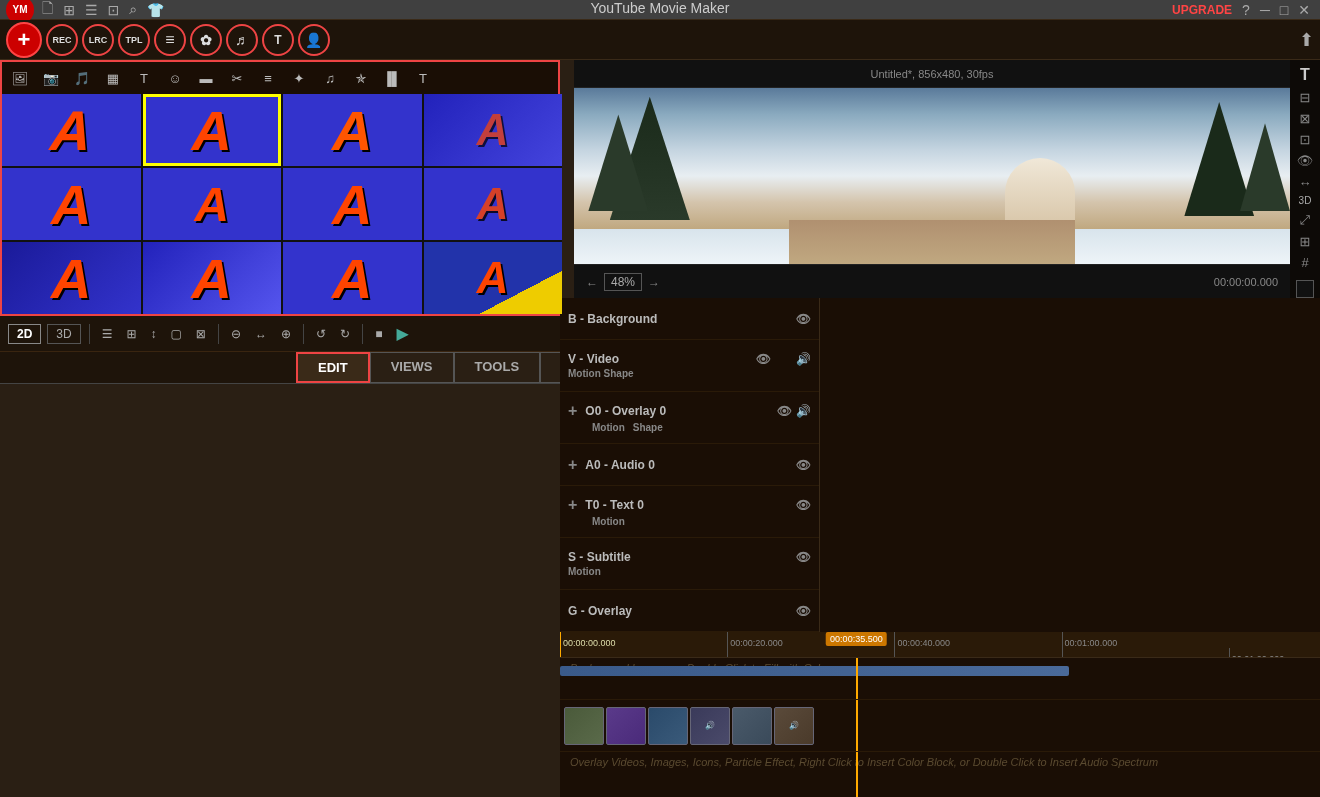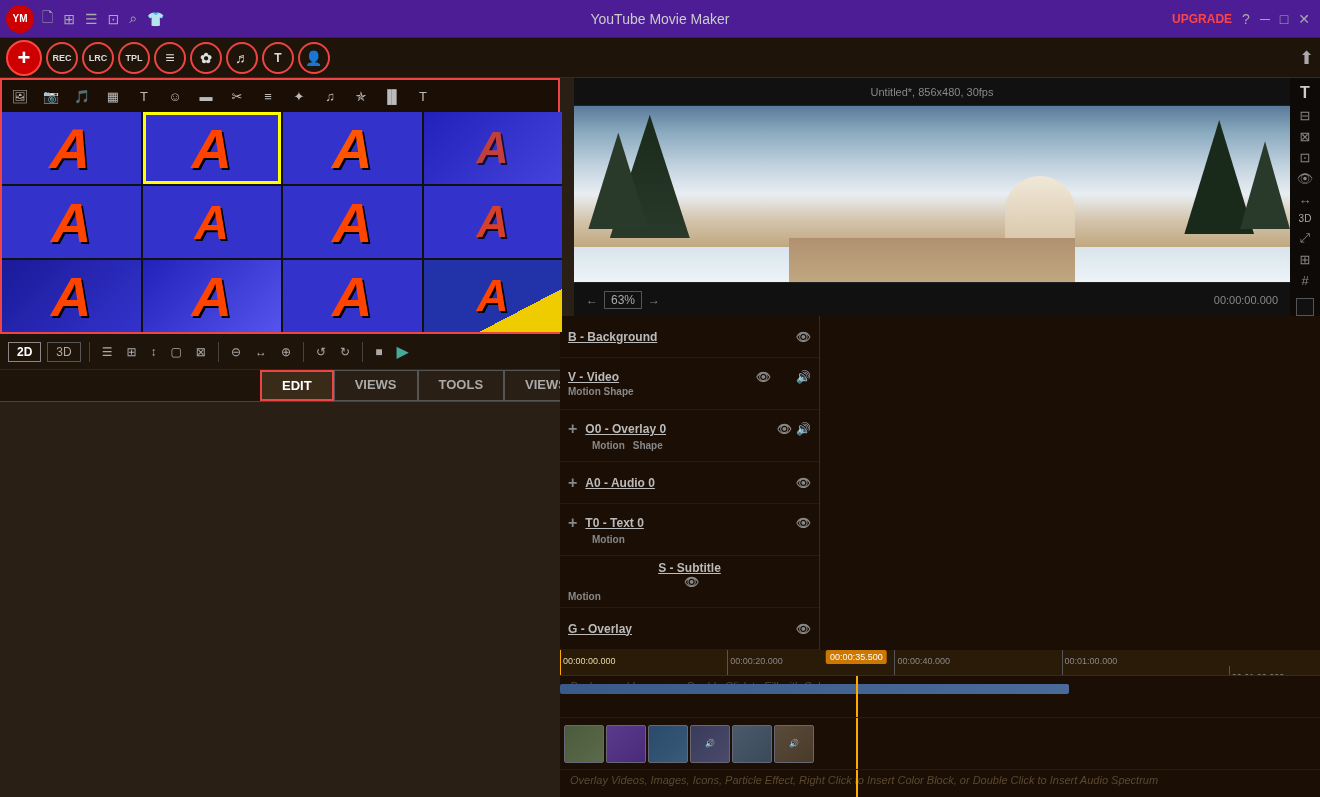--- a/index.html
+++ b/index.html
@@ -1,20 +1,20 @@
 <!DOCTYPE html>
 <html><head>
   <meta charset="utf-8">
   <style>
     * { margin: 0; padding: 0; box-sizing: border-box; }
     body { width: 1320px; height: 797px; background: #2a1f14; color: #ccc; font-family: Arial, sans-serif; overflow: hidden; position: relative; }
 
     
     #titlebar {
-      width: 100%; height: 38px; background: #4c1d95; display: flex; align-items: center; justify-content: space-between;
+      width: 100%; height: 20px; background: #404040; display: flex; justify-content: space-between;
       border-bottom: 1px solid #3a2a18;
     }
     #titlebar-left { display: flex; align-items: center; gap: 8px; padding-left: 6px; }
     #titlebar-logo { width: 28px; height: 28px; background: #c00; border-radius: 50%; display: flex; align-items: center; justify-content: center; color: white; font-size: 10px; font-weight: bold; }
     #titlebar-icons { display: flex; gap: 10px; align-items: center; }
     .tb-icon { color: #aaa; font-size: 14px; cursor: pointer; }
     #titlebar-title { position: absolute; left: 50%; transform: translateX(-50%); color: #ccc; font-size: 14px; }
     #titlebar-right { display: flex; align-items: center; gap: 10px; padding-right: 10px; }
     #upgrade-btn { color: #ff4444; font-size: 12px; font-weight: bold; cursor: pointer; }
     .win-btn { color: #aaa; font-size: 14px; cursor: pointer; }
@@ -73,21 +73,21 @@
     #right-side-tools { width: 30px; background: #0d0a07; display: flex; flex-direction: column; align-items: center; padding-top: 6px; gap: 6px; }
 
     
     #timeline-area { flex: 1; display: flex; flex-direction: column; background: #1a0e05; }
     #track-labels { width: 260px; background: #1a0e05; flex-shrink: 0; border-right: 1px solid #3a2a18; }
 
     .track-label {
       height: 48px; border-bottom: 1px solid #2a1a08; display: flex; align-items: center; padding: 0 8px;
       color: #bbb; font-size: 12px; font-weight: bold;
     }
-    .track-label .label-text { flex: 1; text-decoration: underline; }
+    .track-label .label-text { flex: 1; }
     .track-label .eye-icon { color: #888; margin-left: 4px; cursor: pointer; }
     .track-label .speaker-icon { color: #888; margin-left: 4px; cursor: pointer; }
     .track-label .plus-icon { color: #888; margin-right: 8px; cursor: pointer; font-size: 16px; }
     .track-sublabel { font-size: 10px; color: #888; display: block; }
     .track-hint { color: #5a4a30; font-size: 11px; font-style: italic; padding-left: 10px; }
 
     .video-clips { display: flex; align-items: center; gap: 2px; padding-left: 4px; }
     .clip-thumb { width: 40px; height: 38px; background: linear-gradient(135deg, #334, #556); border: 1px solid #667; border-radius: 2px; display: flex; align-items: center; justify-content: center; overflow: hidden; }
 
     #timeline-controls-row {
@@ -215,21 +215,21 @@
         <span class="tc-btn">↺</span>
         <span class="tc-btn">↻</span>
         <span class="tc-separator"></span>
         <span class="tc-btn">■</span>
         <span class="tc-btn" style="color:#4a9;font-size:16px;">▶</span>
       </div>
 
       <div style="display:flex; background:#1e140a; border-bottom:1px solid #444;">
         <div style="width:260px; flex-shrink:0;"></div>
         <div style="display:flex;">
-          <div class="tab-btn active" style="border:2px solid #e44;">EDIT</div>
+          <div class="tab-btn active" style="border:2px solid #e44;margin-left:36px;">EDIT</div>
           <div class="tab-btn">VIEWS</div>
           <div class="tab-btn">TOOLS</div>
           <div class="tab-btn">VIEWS</div>
         </div>
         <div style="flex:1; display:flex; align-items:center; justify-content:flex-end; padding-right:40px;">
           <span style="color:#aaa; font-size:13px; font-weight:bold;">SETTINGS</span>
         </div>
       </div>
 
     </div>
@@ -257,21 +257,21 @@
 
               <div style="position:absolute; bottom:0; width:100%; height:20%; background: linear-gradient(to bottom, #d8e4ec, #eef4f8);"></div>
 
               <div style="position:absolute; bottom:0; left:30%; width:40%; height:25%; background: linear-gradient(to bottom, #b09070, #c0a880);"></div>
             </div>
           </div>
 
           <div style="height:34px; background:#111; display:flex; align-items:center; justify-content:space-between; padding:0 12px; border-top:1px solid #222;">
             <div style="display:flex; align-items:center; gap:6px;">
               <span style="color:#888; font-size:12px;">←</span>
-              <span style="color:#aaa; font-size:12px; border:1px solid #555; padding:1px 6px; cursor:pointer;">63%</span>
+              <span style="color:#aaa; font-size:12px; border:1px solid #555; padding:1px 6px; cursor:pointer;">48%</span>
               <span style="color:#888; font-size:12px;">→</span>
             </div>
             <span style="color:#888; font-size:11px;">00:00:00.000</span>
           </div>
         </div>
 
         <div id="right-side-tools">
           <span class="rt-icon" style="color:#ccc;font-size:16px;font-weight:bold;">T</span>
           <span class="rt-icon">⊟</span>
           <span class="rt-icon">⊠</span>
@@ -327,21 +327,21 @@
           <div class="track-label" style="height:52px; flex-direction:column; align-items:flex-start; justify-content:center; gap:2px;">
             <div style="display:flex; align-items:center; width:100%;">
               <span class="plus-icon">+</span>
               <span class="label-text">T0 - Text 0</span>
               <span class="eye-icon">👁</span>
             </div>
             <span class="track-sublabel" style="padding-left:24px;">Motion</span>
           </div>
 
           <div class="track-label" style="height:52px; flex-direction:column; align-items:flex-start; justify-content:center; gap:2px;">
-            <div style="display:flex; align-items:center; width:100%;flex-direction:column;">
+            <div style="display:flex; align-items:flex-end; width:100%;">
               <span class="label-text">S - Subtitle</span>
               <span class="eye-icon">👁</span>
             </div>
             <span class="track-sublabel">Motion</span>
           </div>
 
           <div class="track-label" style="height:42px;">
             <span class="label-text">G - Overlay</span>
             <span class="eye-icon">👁</span>
           </div>

